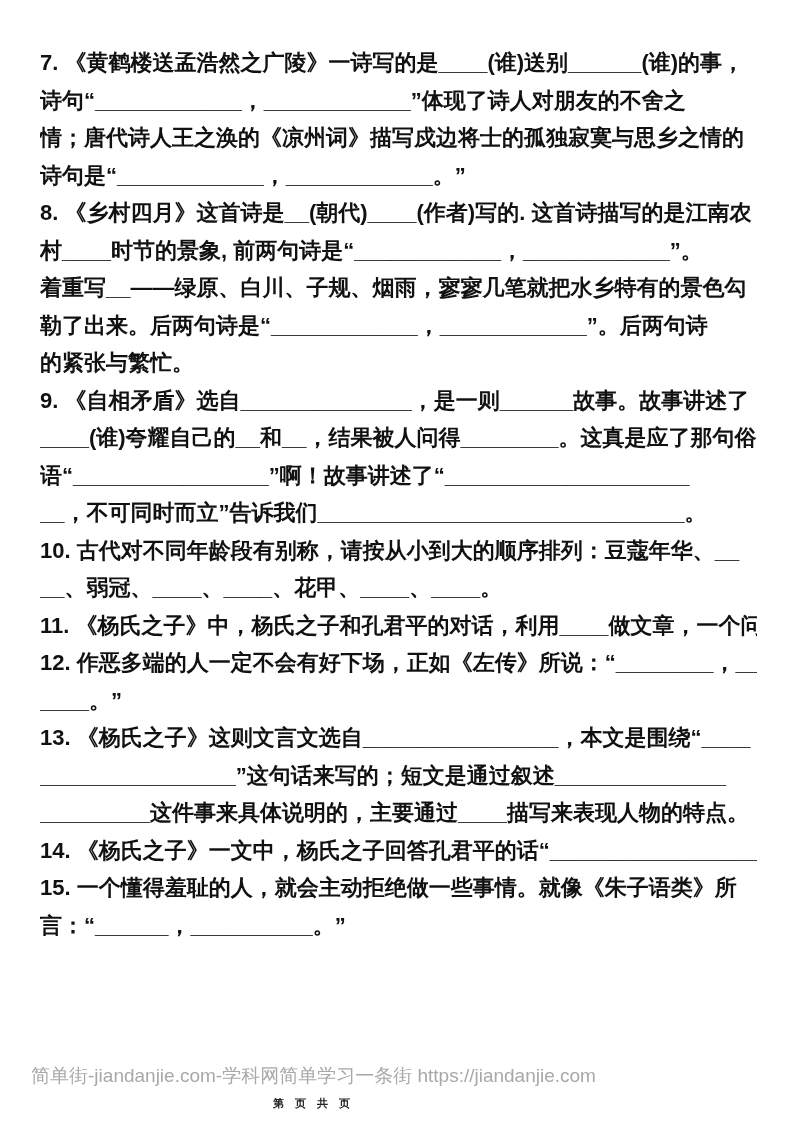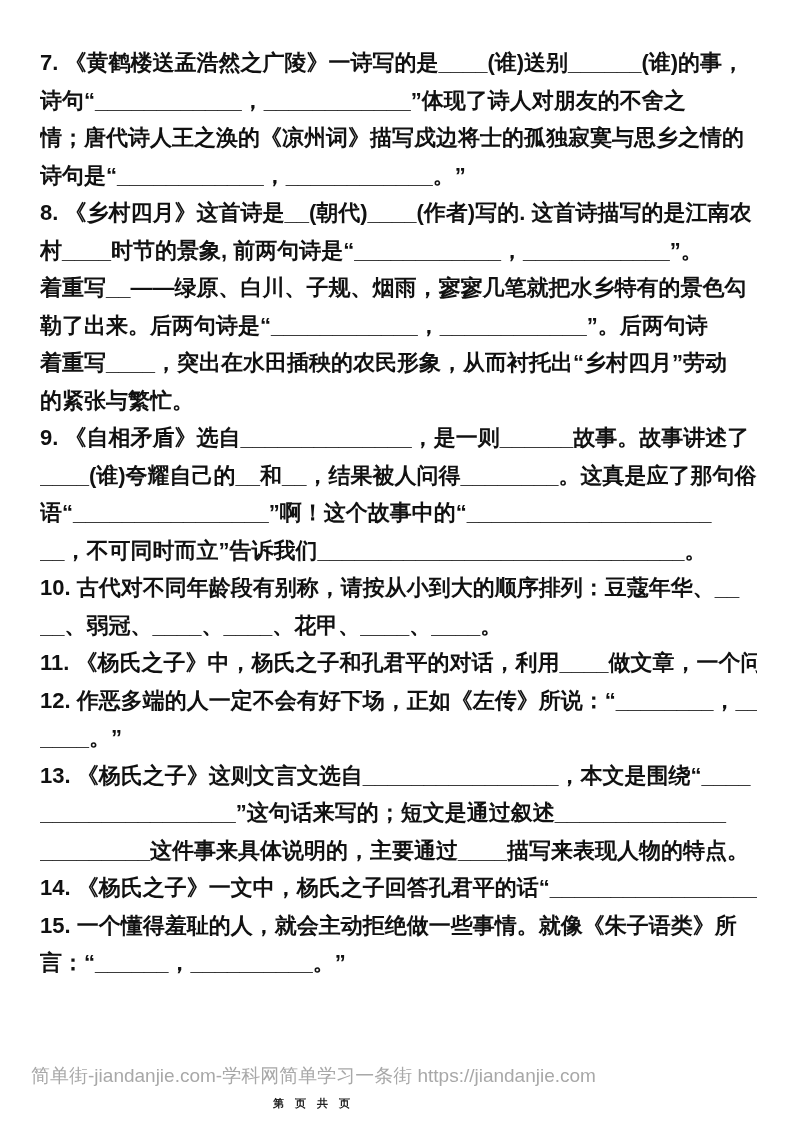--- a/index.html
+++ b/index.html
@@ -60,28 +60,27 @@
     <div class="line">诗句“____________，____________”体现了诗人对朋友的不舍之</div>
     <div class="line">情；唐代诗人王之涣的《凉州词》描写戍边将士的孤独寂寞与思乡之情的</div>
     <div class="line">诗句是“____________，____________。”</div>
   </section>
 
   <section class="question">
     <div class="line">8. 《乡村四月》这首诗是__(朝代)____(作者)写的. 这首诗描写的是江南农</div>
     <div class="line">村____时节的景象, 前两句诗是“____________，____________”。</div>
     <div class="line">着重写__——绿原、白川、子规、烟雨，寥寥几笔就把水乡特有的景色勾</div>
     <div class="line">勒了出来。后两句诗是“____________，____________”。后两句诗</div>
-    <div class="line">着重写____，突出在水田插秧的农民形象，从而衬托出“乡村四月”劳动</div>
     <div class="line">的紧张与繁忙。</div>
   </section>
 
   <section class="question">
     <div class="line">9. 《自相矛盾》选自______________，是一则______故事。故事讲述了</div>
     <div class="line">____(谁)夸耀自己的__和__，结果被人问得________。这真是应了那句俗</div>
-    <div class="line">语“________________”啊！这个故事中的“____________________</div>
+    <div class="line">语“________________”啊！故事讲述了“____________________</div>
     <div class="line">__，不可同时而立”告诉我们______________________________。</div>
   </section>
 
   <section class="question">
     <div class="line">10. 古代对不同年龄段有别称，请按从小到大的顺序排列：豆蔻年华、__</div>
     <div class="line">__、弱冠、____、____、花甲、____、____。</div>
   </section>
 
   <section class="question">
     <div class="line">11. 《杨氏之子》中，杨氏之子和孔君平的对话，利用____做文章，一个问</div>

